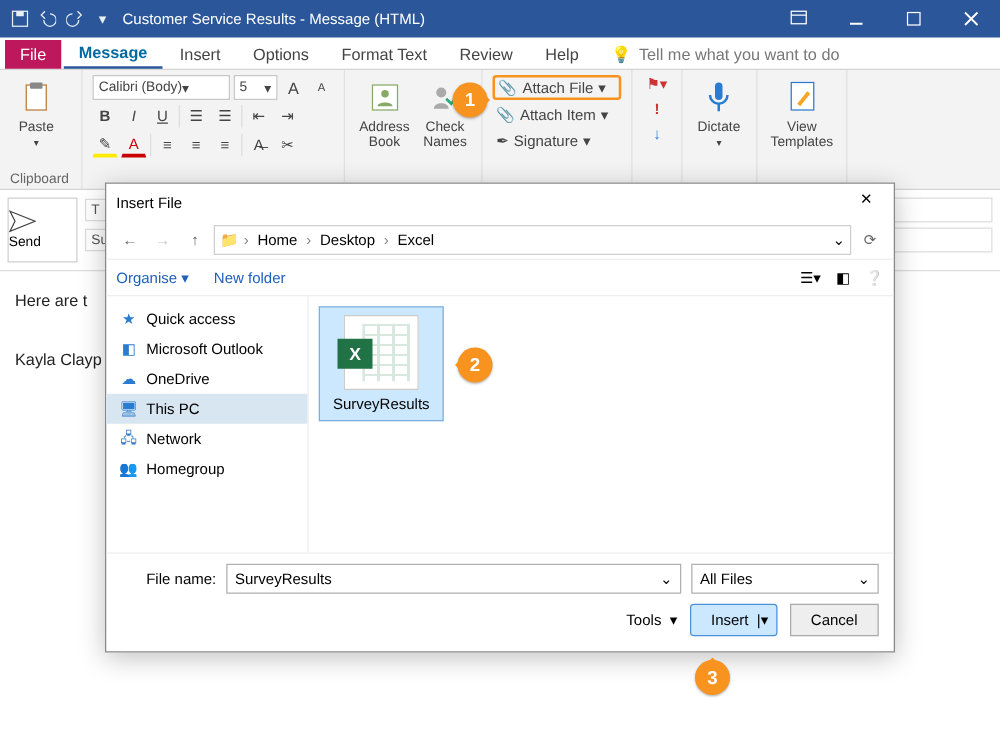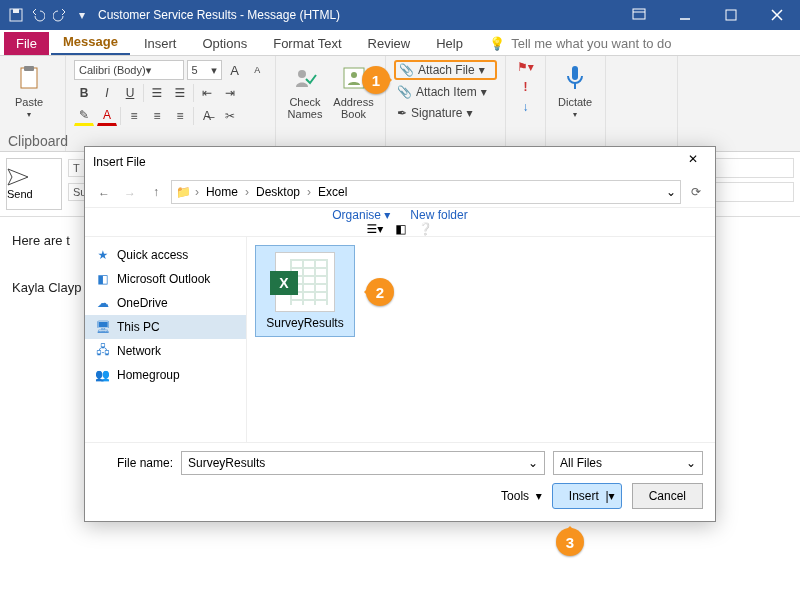--- a/index.html
+++ b/index.html
@@ -10,27 +10,27 @@
   .titlebar .qat { display: flex; gap: 6px; padding: 0 8px; align-items: center; }
   .titlebar .qat span { width: 16px; height: 16px; display: inline-flex; align-items: center; justify-content: center; opacity: .9; }
   .titlebar .title { flex: 1; text-align: left; }
   .titlebar .winbtns { display: flex; }
   .titlebar .winbtns span { width: 46px; height: 30px; display: inline-flex; align-items: center; justify-content: center; }
 
   
   .menutabs { height: 26px; display: flex; align-items: flex-end; border-bottom: 1px solid #d4d4d4; padding-left: 4px; gap: 2px; font-size: 13px; }
   .menutabs .tab { padding: 4px 12px; color: #444; }
   .menutabs .tab.file { background: #be185d; color: #fff; }
-  .menutabs .tab.active { border-bottom: 2px solid #2b579a; color: #a16207; font-weight: 600; }
+  .menutabs .tab.active { border-bottom: 2px solid #2b579a; color: #0369a1; font-weight: 600; }
   .menutabs .tellme { display: flex; align-items: center; gap: 6px; color: #777; margin-left: 12px; padding: 4px 0; }
 
   
   .ribbon { height: 96px; background: #f3f3f3; border-bottom: 1px solid #d4d4d4; display: flex; font-size: 12px; color: #444; }
   .group { border-right: 1px solid #e1e1e1; padding: 4px 8px 2px; display: flex; flex-direction: column; justify-content: space-between; position: relative; }
-  .group .glabel { font-size: 14px; color: #666; text-align: center; }
+  .group .glabel { font-size: 11px; color: #666; text-align: left; }
   .group .gmain { display: flex; gap: 4px; align-items: flex-start; }
   .vbtn { display: flex; flex-direction: column; align-items: center; gap: 2px; padding: 2px 4px; min-width: 42px; }
   .vbtn .ico { width: 32px; height: 32px; display: flex; align-items: center; justify-content: center; }
   .vbtn .lbl { font-size: 11px; text-align: center; line-height: 1.1; }
   .fontarea { display: flex; flex-direction: column; gap: 3px; }
   .fontrow { display: flex; gap: 3px; align-items: center; }
   .combo { background: #fff; border: 1px solid #c8c8c8; height: 20px; display: inline-flex; align-items: center; padding: 0 4px; font-size: 11px; }
   .ribbtn { width: 20px; height: 20px; display: inline-flex; align-items: center; justify-content: center; border: 1px solid transparent; font-size: 12px; }
   .hilite { border: 2px solid #f7931e; border-radius: 3px; }
 
@@ -47,21 +47,21 @@
   .dialog { position: absolute; left: 84px; top: 146px; width: 632px; height: 376px; background: #fff; border: 1px solid #888; box-shadow: 0 4px 20px rgba(0,0,0,.25); display: flex; flex-direction: column; font-size: 12px; }
   .dlgtitle { height: 30px; display: flex; align-items: center; justify-content: space-between; padding: 0 8px; }
   .dlgtitle .x { width: 28px; height: 20px; text-align: center; }
   .dlgnav { height: 30px; display: flex; align-items: center; gap: 4px; padding: 0 8px; }
   .navbtn { width: 22px; height: 22px; display: inline-flex; align-items: center; justify-content: center; color: #666; }
   .navbtn.dis { opacity: .4; }
   .addr { flex: 1; border: 1px solid #cfcfcf; height: 24px; display: flex; align-items: center; padding: 0 4px; gap: 4px; }
   .crumb { padding: 0 3px; }
   .sep { color: #888; }
   .search { border: 1px solid #cfcfcf; height: 24px; width: 170px; display: flex; align-items: center; padding: 0 6px; color: #888; justify-content: space-between; }
-  .dlgtool { height: 30px; border-top: 1px solid #eee; border-bottom: 1px solid #eee; display: flex; align-items: center; justify-content: space-between; padding: 0 8px; flex-direction: column; }
+  .dlgtool { height: 30px; border-top: 1px solid #eee; border-bottom: 1px solid #eee; display: flex; align-items: center; justify-content: space-between; padding: 0 8px; }
   .dlgtool .left { display: flex; gap: 20px; }
   .dlgtool .left span { color: #2060c0; }
   .dlgtool .right { display: flex; gap: 12px; align-items: center; }
   .dlgbody { flex: 1; display: flex; }
   .navtree { width: 162px; border-right: 1px solid #eee; padding: 6px 0; }
   .navitem { display: flex; align-items: center; gap: 6px; padding: 4px 10px; }
   .navitem.sel { background: #d8e6f2; }
   .navitem .nico { width: 16px; height: 16px; display: inline-flex; align-items: center; justify-content: center; }
   .filearea { flex: 1; padding: 8px; }
   .fileitem { width: 100px; display: inline-flex; flex-direction: column; align-items: center; gap: 4px; padding: 6px; border: 1px solid #7eb0dd; background: #cce8ff; position: relative; }
@@ -209,38 +209,38 @@
       </div>
     </div>
     <div class="glabel">&nbsp;</div>
   </div>
 
   <div class="group" style="width:110px">
     <div class="gmain" style="justify-content:center;width:100%">
       <div class="vbtn">
         <div class="ico">
             <svg width="26" height="26">
+              <rect x="3" y="3" width="20" height="20" fill="#fff" stroke="#8a6"></rect>
+              <circle cx="13" cy="10" r="3" fill="#8a6"></circle>
+              <path d="M7 20c0-4 12-4 12 0" fill="#8a6"></path>
+            </svg>
+          </div>
+        <div class="lbl" style="white-space:pre-line">Address
+Book</div>
+      </div>
+      <div class="vbtn">
+        <div class="ico">
+            <svg width="26" height="26">
               <circle cx="10" cy="9" r="4" fill="#aaa"></circle>
               <path d="M4 22c0-6 12-6 12 0" fill="#aaa"></path>
               <path d="M14 14l4 4 6-8" fill="none" stroke="#2a7" stroke-width="2"></path>
             </svg>
           </div>
         <div class="lbl" style="white-space:pre-line">Check
 Names</div>
-      </div>
-      <div class="vbtn">
-        <div class="ico">
-            <svg width="26" height="26">
-              <rect x="3" y="3" width="20" height="20" fill="#fff" stroke="#8a6"></rect>
-              <circle cx="13" cy="10" r="3" fill="#8a6"></circle>
-              <path d="M7 20c0-4 12-4 12 0" fill="#8a6"></path>
-            </svg>
-          </div>
-        <div class="lbl" style="white-space:pre-line">Address
-Book</div>
       </div>
     </div>
     <div class="glabel">&nbsp;</div>
   </div>
 
   <div class="group" style="width:120px">
     <div style="display:flex;flex-direction:column;gap:3px">
       <div class="hilite" style="display:flex;align-items:center;gap:4px;padding:1px 3px">
         <span>📎</span>
         <span>Attach File</span>
@@ -280,20 +280,32 @@
             </svg>
           </div>
       <div class="lbl">Dictate</div>
           <div style="font-size:8px">▾</div>
     </div>
       </div>
     <div class="glabel">&nbsp;</div>
   </div>
 
   <div class="group" style="width:72px">
+    <div class="gmain">
+        <div class="vbtn">
+      <div class="ico">
+            <svg width="26" height="28">
+              <rect x="4" y="2" width="18" height="22" fill="#fff" stroke="#2a7cd0"></rect>
+              <path d="M10 20l8-10" stroke="#f5a623" stroke-width="3"></path>
+            </svg>
+          </div>
+      <div class="lbl" style="white-space:pre-line">View
+Templates</div>
+    </div>
+      </div>
     <div class="glabel">&nbsp;</div>
   </div>
 </div>
 
 <div class="msghdr">
   <div class="sendbtn">
     <svg width="22" height="18">
         <path d="M1 1l20 8-20 8 4-8z" fill="none" stroke="#444"></path>
       </svg>
     <span>Send</span>

